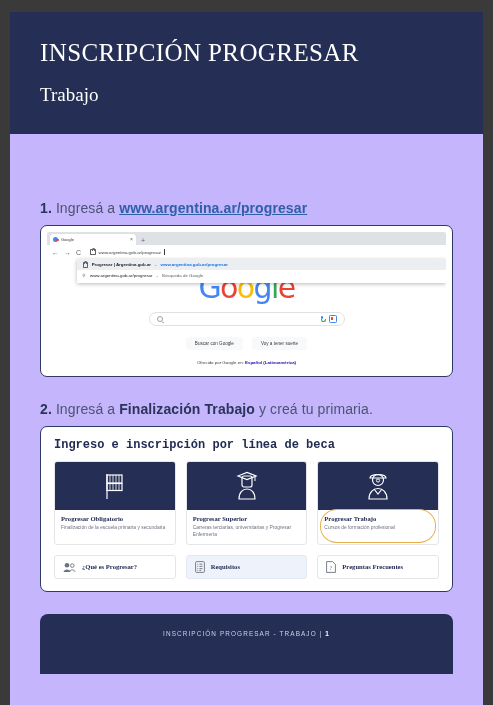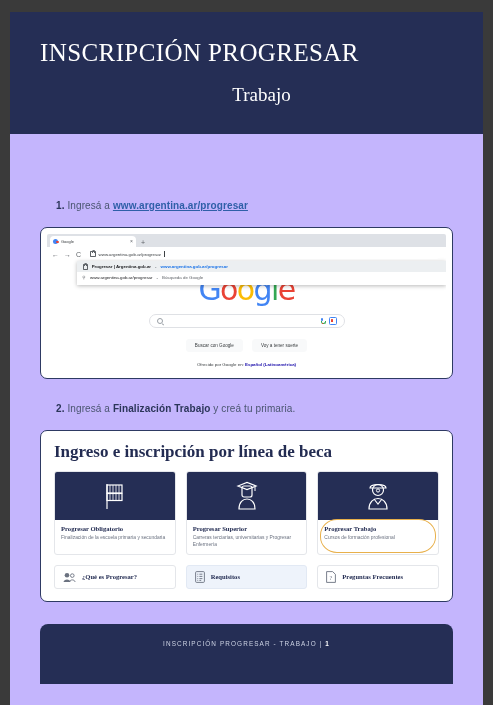--- a/index.html
+++ b/index.html
@@ -43,32 +43,31 @@
     margin: 0;
     font-weight: 400;
   }
   .hero-sub {
     font-family: "Liberation Serif", serif;
     color: #ffffff;
     font-size: 19px;
     line-height: 1.25;
     margin: 16px 0 0 0;
     font-weight: 400;
-    text-align: center;
   }
 
   
   .content {
     padding: 0 30px;
   }
 
   .step-line {
-    font-size: 10px;
+    font-size: 14px;
     color: #4a5570;
-    margin: 16px;
+    margin: 0;
     padding: 0;
     letter-spacing: 0.1px;
   }
   .step-num { font-weight: bold; color: #2b3559; }
   .step-link {
     color: #2f5fa8;
     font-weight: bold;
     text-decoration: underline;
   }
   .step-strong { font-weight: bold; color: #2b3559; }
@@ -356,22 +355,22 @@
   
   .beca-frame {
     margin-top: 9px;
     border: 1.3px solid #2E3A63;
     border-radius: 7px;
     padding: 11px 13px 12px 13px;
     box-sizing: border-box;
     background: #ffffff;
   }
   .beca-title {
-    font-family: Liberation Serif, serif;
-    font-size: 17px;
+    font-family: Liberation Mono, monospace;
+    font-size: 12px;
     color: #232c52;
     font-weight: bold;
     margin: 0 0 9px 0;
   }
   .card-row {
     display: flex;
     gap: 10px;
   }
   .becacard {
     flex: 1 1 0;

